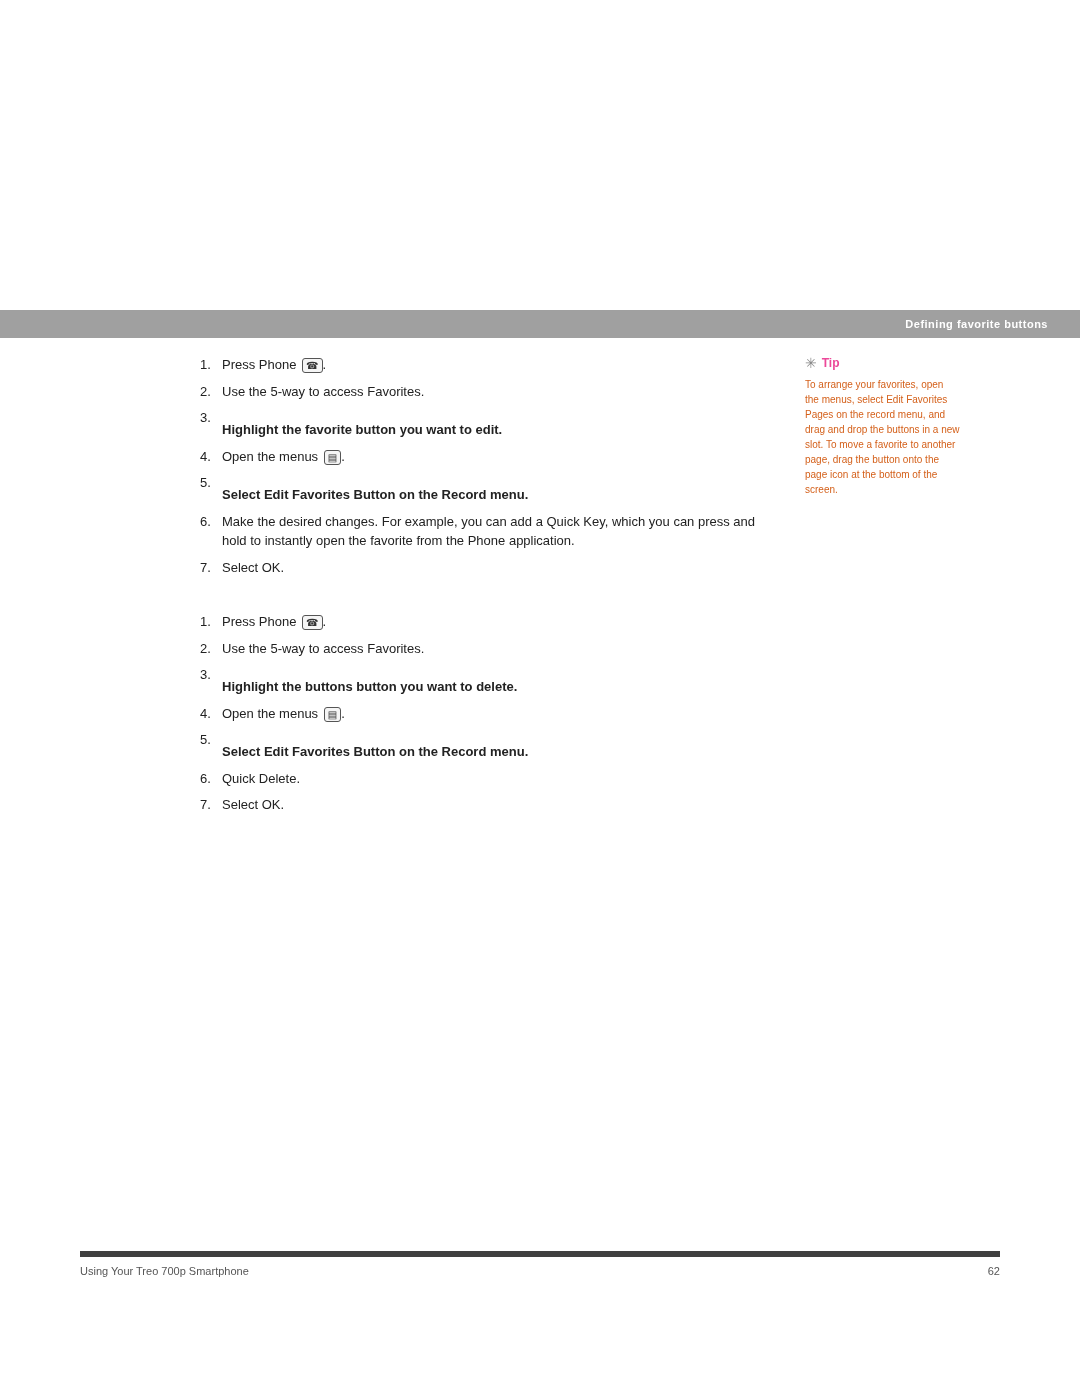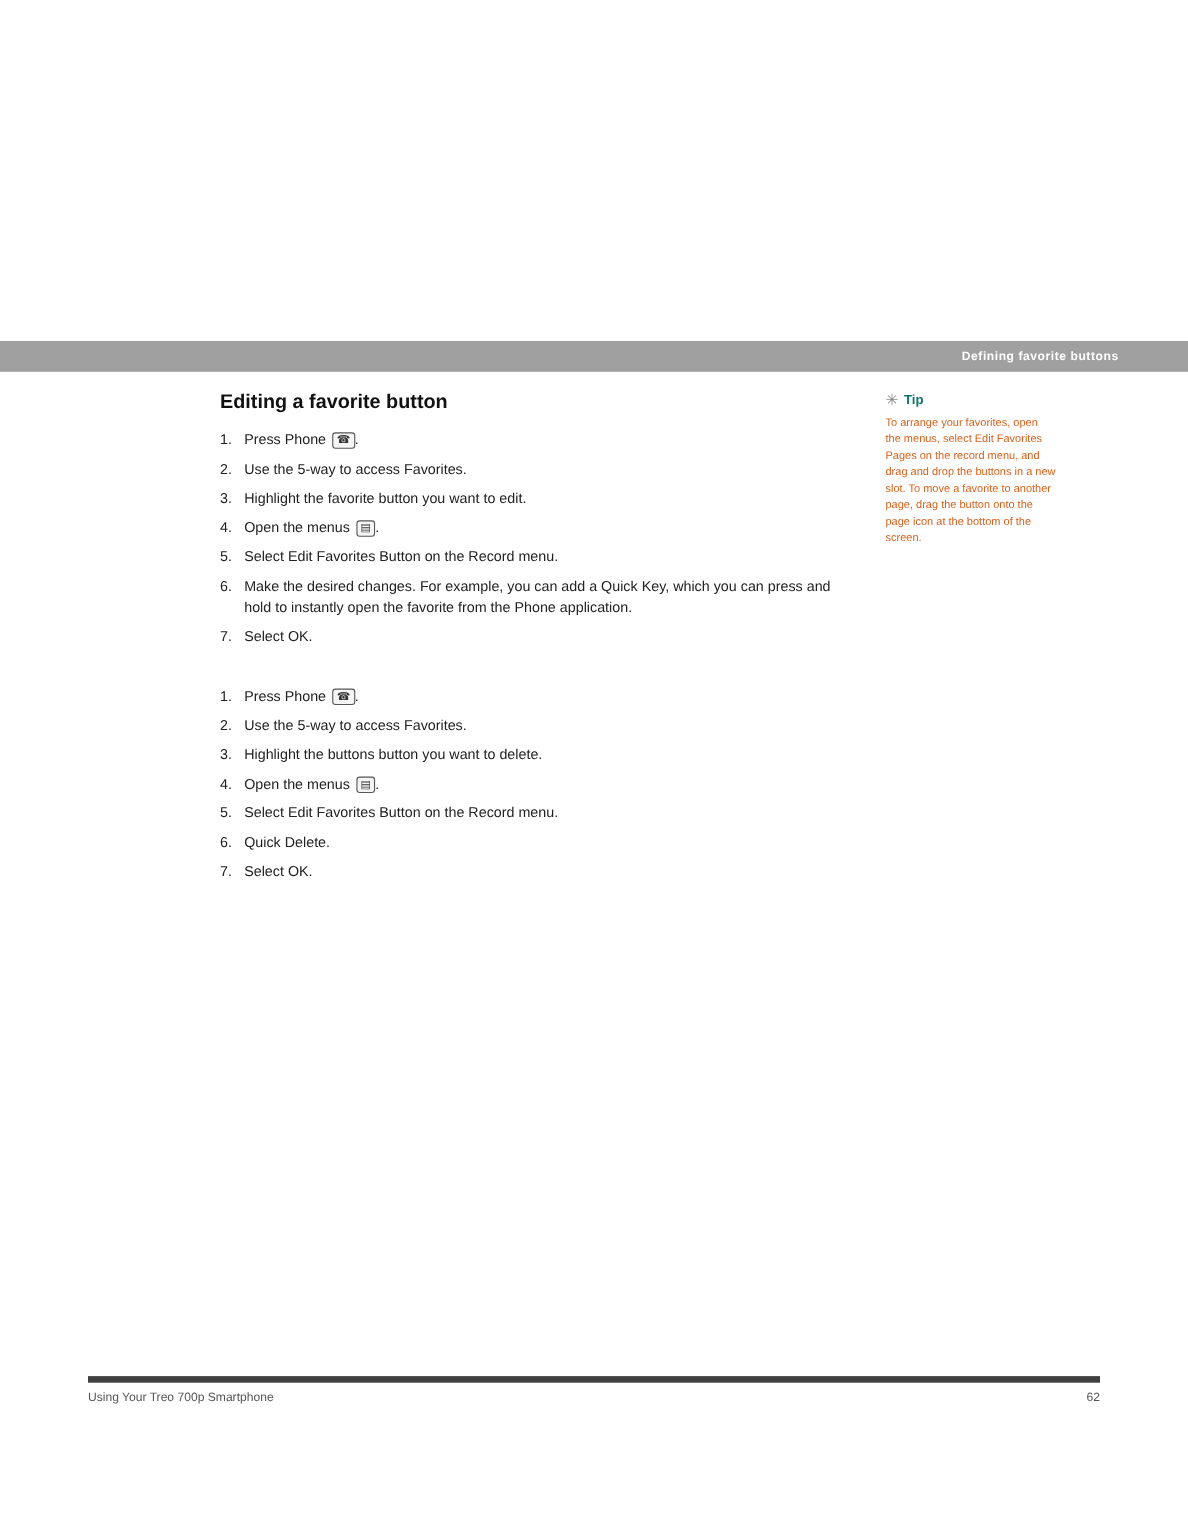--- a/index.html
+++ b/index.html
@@ -29,21 +29,21 @@
     .header-bar {
       position: absolute;
       top: 310px;
       left: 0;
       right: 0;
       height: 28px;
       background: #a0a0a0;
       display: flex;
       align-items: center;
       justify-content: flex-end;
-      padding-right: 63px;
+      padding-right: 32px;
     }
 
     .header-bar-title {
       color: #ffffff;
       font-size: 11px;
       font-weight: bold;
       letter-spacing: 0.5px;
     }
 
     
@@ -93,21 +93,22 @@
       min-width: 22px;
       font-size: 13px;
       color: #222222;
     }
 
     .steps-list li .step-content {
       flex: 1;
     }
 
     .bold-step {
-      font-weight: normal;
+      font-weight: bold;
+      margin-top: 12px;
     }
 
     
     .inline-icon {
       display: inline-block;
       border: 1px solid #555;
       border-radius: 3px;
       padding: 0 3px;
       font-size: 10px;
       line-height: 1.3;
@@ -130,21 +131,21 @@
     }
 
     .tip-star {
       color: #888888;
       font-size: 14px;
     }
 
     .tip-label {
       font-size: 12px;
       font-weight: bold;
-      color: #0f766e;
+      color: #ec4899;
     }
 
     .tip-text {
       font-size: 10px;
       line-height: 1.5;
       color: #d4601a;
     }
 
     
     .footer {
@@ -184,21 +185,20 @@
 
   <div class="header-bar">
     <span class="header-bar-title">Defining favorite buttons</span>
   </div>
 
   <div class="main-content">
 
     <div class="left-column">
 
       <div class="editing-section">
-        <h2 class="section-heading">Editing a favorite button</h2>
         <ol class="steps-list">
 
           <li>
             <span class="step-num">1.</span>
             <span class="step-content">
               Press Phone <span class="inline-icon">☎</span>.
             </span>
           </li>
 
           <li>

